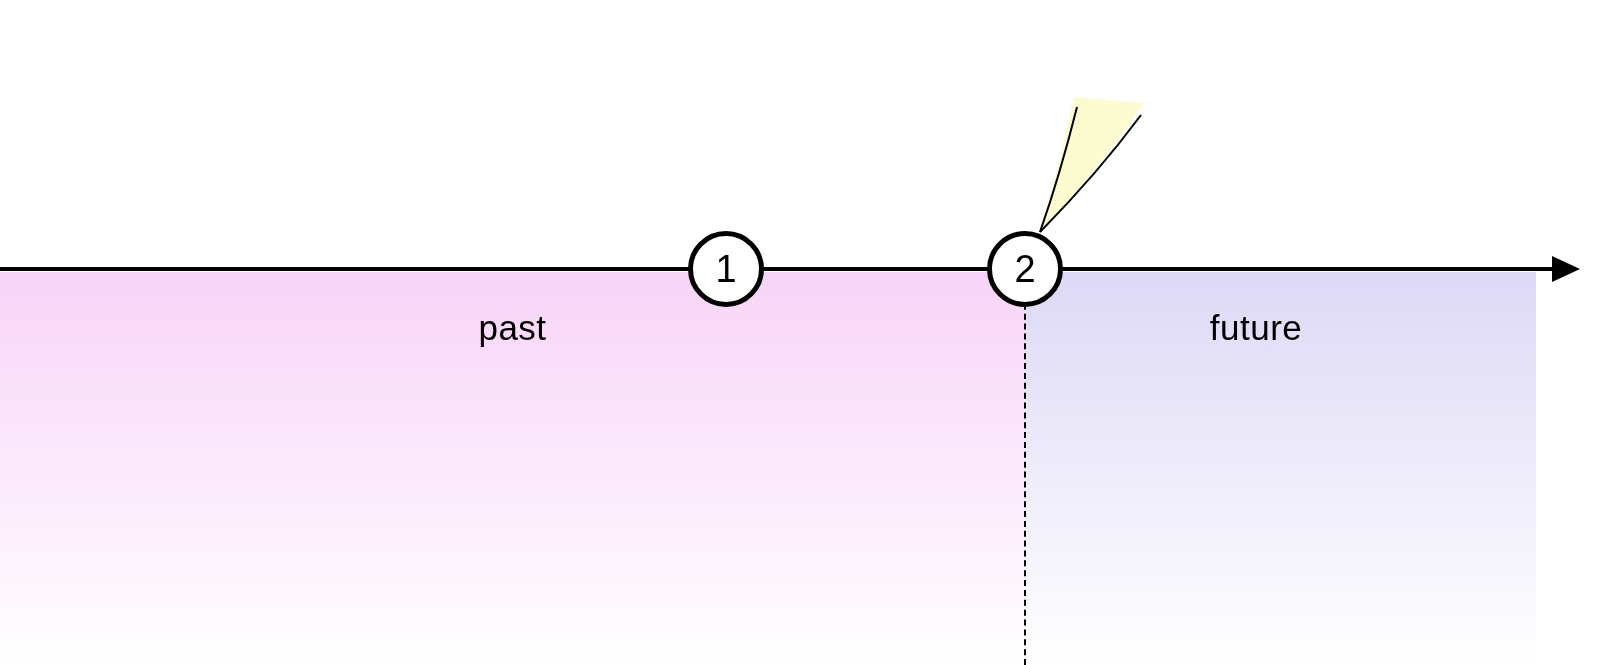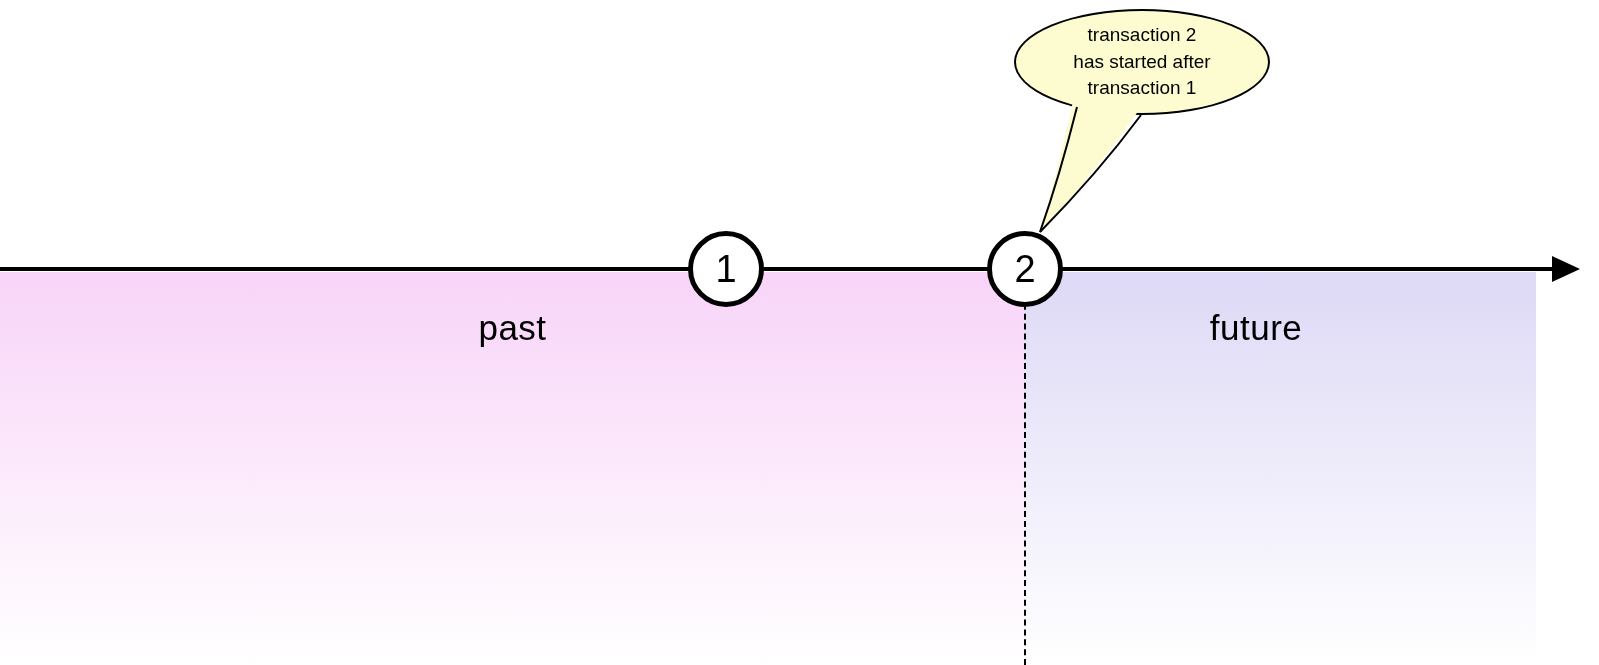--- a/index.html
+++ b/index.html
@@ -130,25 +130,20 @@
 
   <div id="divider"></div>
 
   <div id="marker-1" class="marker">
     <span>1</span>
   </div>
   <div id="marker-2" class="marker">
     <span>2</span>
   </div>
 
-  <div id="bubble" style="background: rgb(252, 252, 208); border-color: rgb(0, 0, 0);">
-    <div>transaction 2</div>
-    <div>has started after</div>
-    <div>transaction 1</div>
-  </div>
 
   <svg id="bubble-tail" width="200" height="160" viewBox="0 0 200 160">
     <path class="tail-fill" d="M 40 137 Q 58 75 74 2 L 144 8 Q 98 75 40 137 Z" fill="#fcfcd0" stroke="none"></path>
     <path d="M 40 137 Q 60 80 77 12" fill="none" stroke="#000" stroke-width="2"></path>
     <path d="M 141 20 Q 98 78 40 137" fill="none" stroke="#000" stroke-width="2"></path>
   </svg>
 
 </div>
 
 </body></html>

